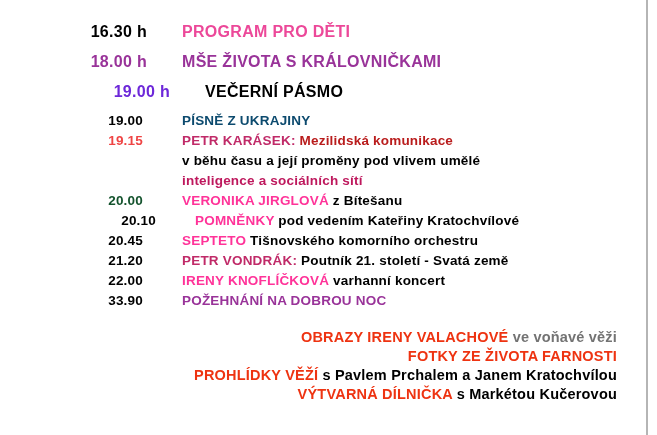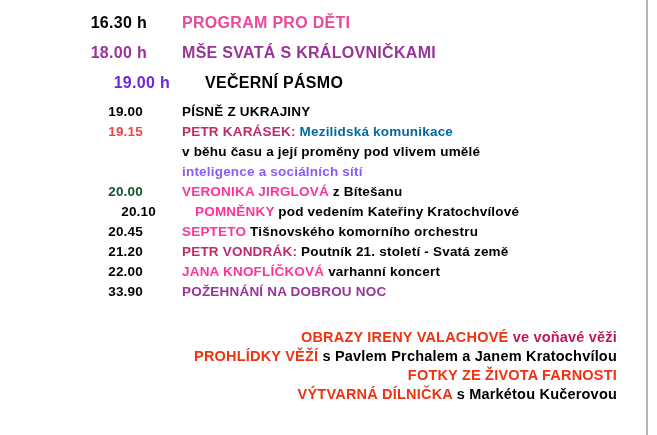--- a/index.html
+++ b/index.html
@@ -12,21 +12,21 @@
     width: 657px;
     height: 435px;
     background: #ffffff;
     overflow: hidden;
     font-family: "Liberation Sans", sans-serif;
     font-weight: bold;
     color: #000000;
   }
   .schedule {
     position: absolute;
-    top: 8px;
+    top: 17px;
     left: 0;
     width: 640px;
   }
   .row {
     display: flex;
     align-items: baseline;
     white-space: nowrap;
   }
   .row.main {
     font-size: 16px;
@@ -77,73 +77,73 @@
 <div class="page">
 
   <div class="schedule">
     <div class="main-rows" id="main-rows">
         <div class="row main">
           <span class="time" style="color: rgb(0, 0, 0);">16.30 h</span>
           <span class="desc"><span style="color: #ec4899;">PROGRAM PRO DĚTI</span></span>
         </div>
         <div class="row main">
           <span class="time" style="color: rgb(153, 51, 153);">18.00 h</span>
-          <span class="desc"><span style="color: rgb(153, 51, 153);">MŠE SVATÁ S KRÁLOVNIČKAMI</span></span>
+          <span class="desc"><span style="color: rgb(153, 51, 153);">MŠE ŽIVOTA S KRÁLOVNIČKAMI</span></span>
         </div>
         <div class="row main">
           <span class="time" style="color: #6d28d9; margin-left: 23px;">19.00 h</span>
           <span class="desc"><span style="color: rgb(0, 0, 0);">VEČERNÍ PÁSMO</span></span>
         </div>
       </div>
     <div class="sub-rows" id="sub-rows">
         <div class="row sub">
           <span class="time" style="color: rgb(0, 0, 0);">19.00</span>
-          <span class="desc"><span style="color: #000000;">PÍSNĚ Z UKRAJINY</span></span>
+          <span class="desc"><span style="color: #0c4a6e;">PÍSNĚ Z UKRAJINY</span></span>
         </div>
         <div class="row sub">
           <span class="time" style="color: #ef4444;">19.15</span>
-          <span class="desc"><span style="color: rgb(192, 42, 104);">PETR KARÁSEK:</span><span style="color: #0369a1; margin-top: 8px;"> Mezilidská komunikace</span></span>
+          <span class="desc"><span style="color: rgb(192, 42, 104);">PETR KARÁSEK:</span><span style="color: #b91c1c; margin-top: 8px;"> Mezilidská komunikace</span></span>
         </div>
         <div class="row sub">
           <span class="time" style="color: rgb(0, 0, 0);"></span>
           <span class="desc"><span style="color: rgb(0, 0, 0); margin-top: 36px;">v běhu času a její proměny pod vlivem umělé</span></span>
         </div>
         <div class="row sub">
           <span class="time" style="color: rgb(0, 0, 0);"></span>
-          <span class="desc"><span style="color: #8b5cf6;">inteligence a sociálních sítí</span></span>
+          <span class="desc"><span style="color: #be185d;">inteligence a sociálních sítí</span></span>
         </div>
         <div class="row sub">
           <span class="time" style="color: #14532d;">20.00</span>
           <span class="desc"><span style="color: rgb(255, 51, 153);">VERONIKA JIRGLOVÁ</span><span style="color: rgb(0, 0, 0);"> z Bítešanu</span></span>
         </div>
         <div class="row sub">
           <span class="time" style="color: rgb(0, 0, 0); padding-left: 13px;">20.10</span>
           <span class="desc"><span style="color: rgb(255, 51, 153);">POMNĚNKY</span><span style="color: rgb(0, 0, 0);"> pod vedením Kateřiny Kratochvílové</span></span>
         </div>
         <div class="row sub">
           <span class="time" style="color: rgb(0, 0, 0);">20.45</span>
           <span class="desc"><span style="color: rgb(255, 51, 153);">SEPTETO</span><span style="color: rgb(0, 0, 0);"> Tišnovského komorního orchestru</span></span>
         </div>
         <div class="row sub">
           <span class="time" style="color: rgb(0, 0, 0);">21.20</span>
           <span class="desc"><span style="color: rgb(192, 42, 104);">PETR VONDRÁK:</span><span style="color: rgb(0, 0, 0);"> Poutník 21. století - Svatá země</span></span>
         </div>
         <div class="row sub">
           <span class="time" style="color: rgb(0, 0, 0);">22.00</span>
-          <span class="desc"><span style="color: rgb(255, 51, 153);">JANA KNOFLÍČKOVÁ</span><span style="color: rgb(0, 0, 0);"> varhanní koncert</span></span>
+          <span class="desc"><span style="color: rgb(255, 51, 153);">IRENY KNOFLÍČKOVÁ</span><span style="color: rgb(0, 0, 0);"> varhanní koncert</span></span>
         </div>
         <div class="row sub">
           <span class="time" style="color: rgb(0, 0, 0);">33.90</span>
           <span class="desc"><span style="color: rgb(153, 51, 153);">POŽEHNÁNÍ NA DOBROU NOC</span></span>
         </div>
       </div>
   </div>
 
   <div class="footer" id="footer-lines">
-      <div><span style="color: rgb(238, 51, 17);">OBRAZY IRENY VALACHOVÉ</span><span style="color: #be185d;"> ve voňavé věži</span></div>
+      <div><span style="color: rgb(238, 51, 17);">OBRAZY IRENY VALACHOVÉ</span><span style="color: #737373;"> ve voňavé věži</span></div>
+      <div><span style="color: rgb(238, 51, 17);">FOTKY ZE ŽIVOTA FARNOSTI</span></div>
       <div><span style="color: rgb(238, 51, 17);">PROHLÍDKY VĚŽÍ</span><span style="color: rgb(0, 0, 0);"> s Pavlem Prchalem a Janem Kratochvílou</span></div>
-      <div><span style="color: rgb(238, 51, 17);">FOTKY ZE ŽIVOTA FARNOSTI</span></div>
       <div><span style="color: rgb(238, 51, 17);">VÝTVARNÁ DÍLNIČKA</span><span style="color: rgb(0, 0, 0);"> s Markétou Kučerovou</span></div>
     </div>
 
   <div class="page-edge"></div>
 
 </div>
 
 </body></html>

